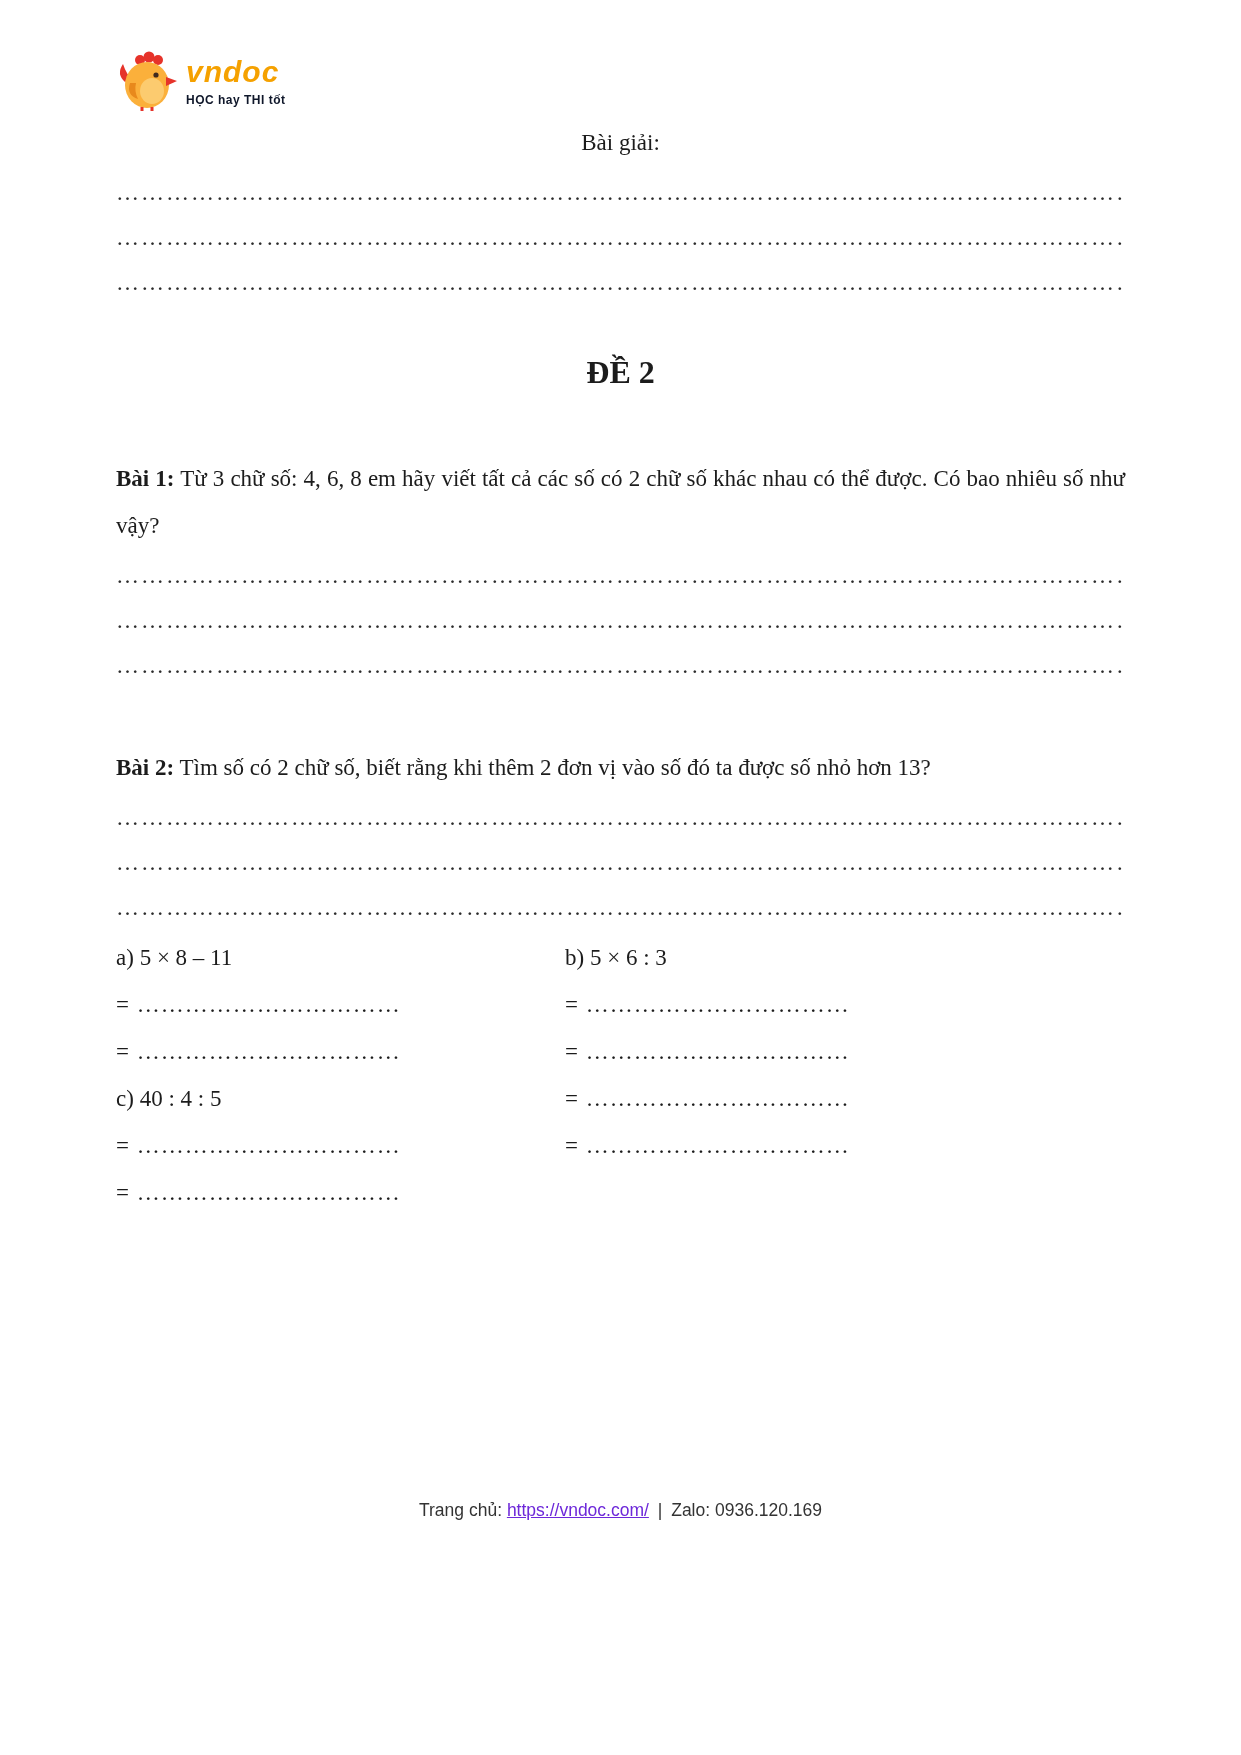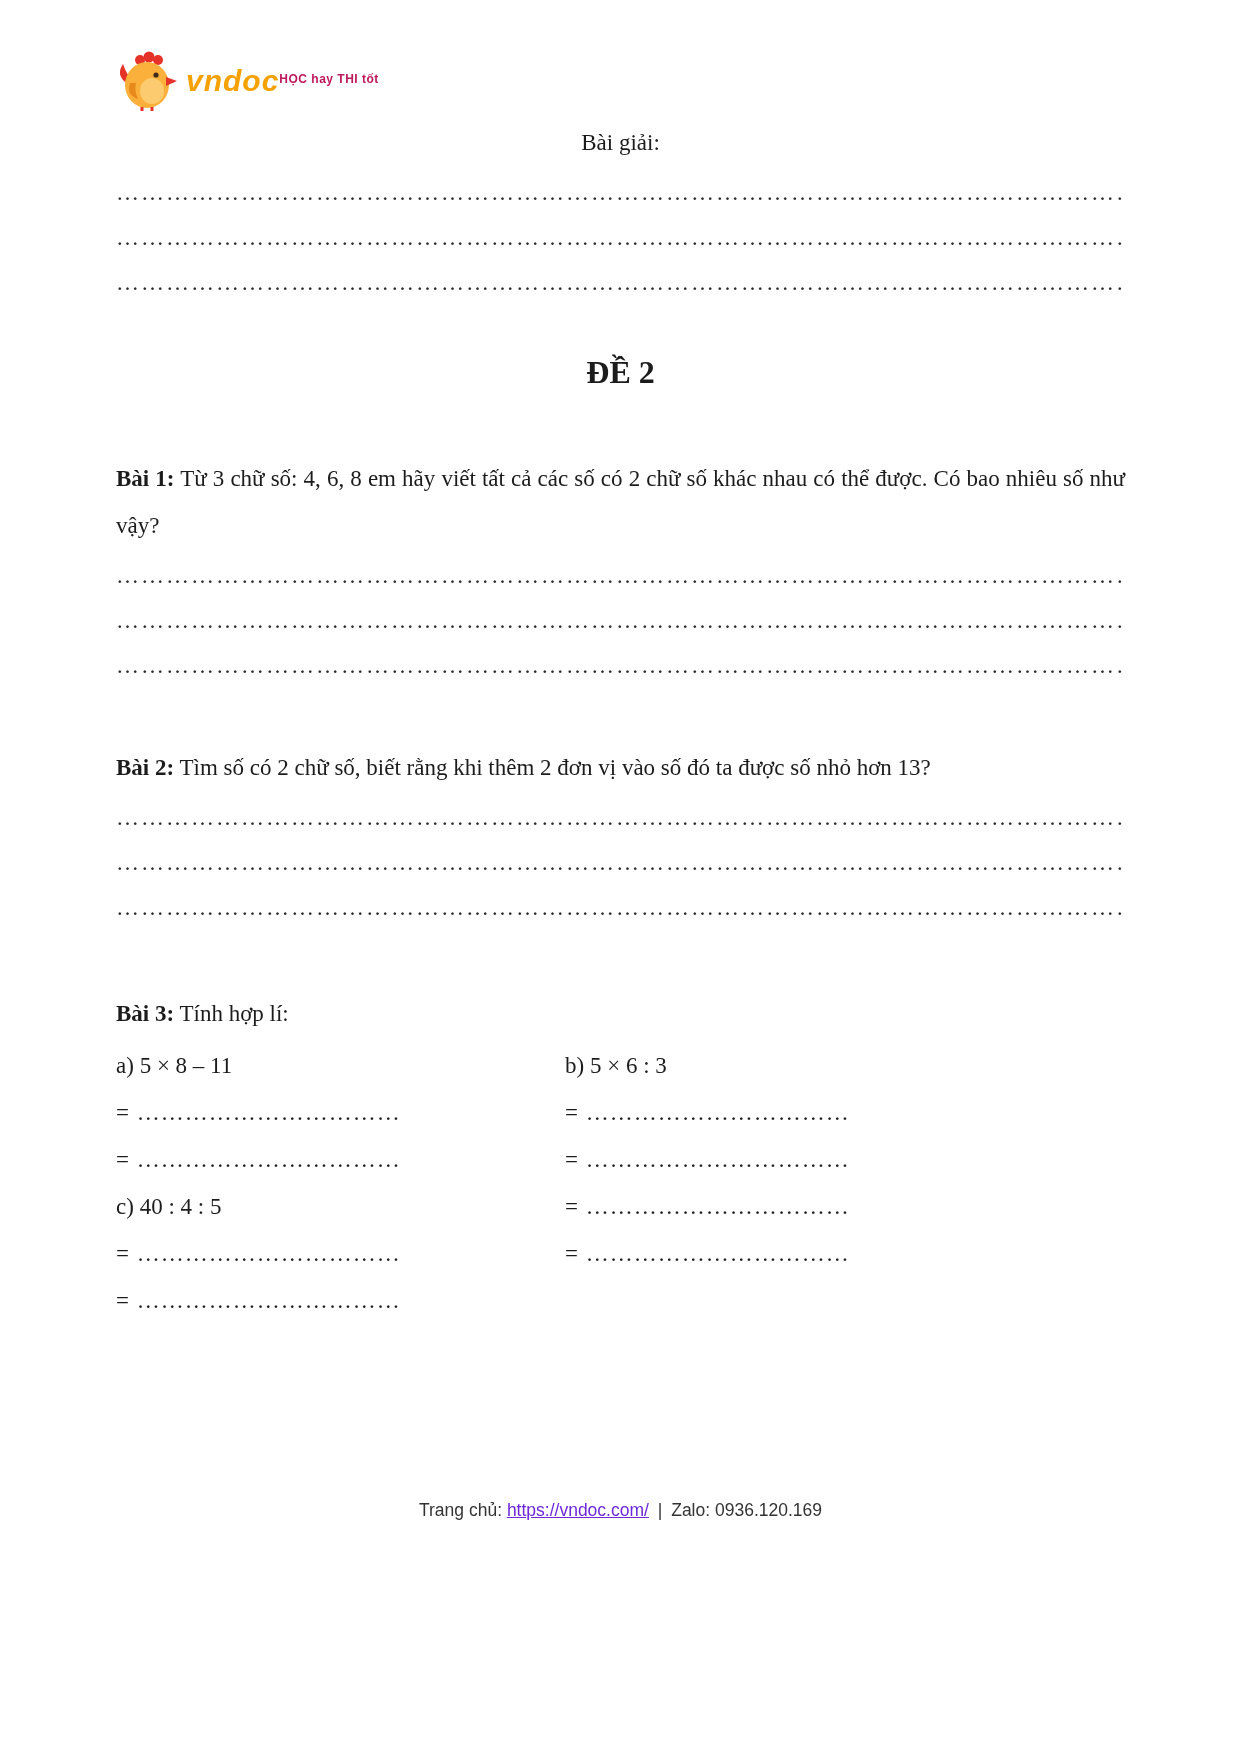--- a/index.html
+++ b/index.html
@@ -9,29 +9,29 @@
     position:relative;
     margin:0 auto;
     background:#ffffff;
     font-family:"Liberation Serif", serif;
     color:#1c1c1c;
     padding:0 116px;
     overflow:hidden;
   }
   
   .logo { margin-top:50px; display:flex; align-items:center; gap:8px; }
-  .logo-text { display:flex; line-height:1; }
+  .logo-text { display:flex; flex-direction:column; line-height:1; }
   .brand {
     font-family:"Liberation Sans", sans-serif;
     font-weight:bold; font-style:italic;
     font-size:30px; color:#F5A100; letter-spacing:1px;
   }
   .tagline {
     font-family:"Liberation Sans", sans-serif;
-    font-weight:bold; font-size:12px; color:#be185d; margin-top:7px;
+    font-weight:bold; font-size:12px; color:#0f172a; margin-top:7px;
     letter-spacing:0.5px;
   }
   
   .problem {
     font-size:23px; line-height:2.05; text-align:justify;
   }
   .problem .lbl { font-weight:bold; }
   .mt-p6   { margin-top:26px; }
   .mt-b1   { margin-top:60px; }
   .mt-b2   { margin-top:56px; }
@@ -120,21 +120,20 @@
   </div>
 
   <p class="problem mt-b2"><span class="lbl">Bài 2:</span> <span>Tìm số có 2 chữ số, biết rằng khi thêm 2 đơn vị vào số đó ta được số nhỏ hơn 13?</span></p>
 
   <div class="dots-group">
     <div class="dotline">………………………………………………………………………………………………………………………………………………………………………………………………………………………………</div>
     <div class="dotline">………………………………………………………………………………………………………………………………………………………………………………………………………………………………</div>
     <div class="dotline">………………………………………………………………………………………………………………………………………………………………………………………………………………………………</div>
   </div>
 
-  <p class="problem mt-b3"><span class="lbl">Bài 3:</span> <span>Tính hợp lí:</span></p>
 
   <div class="calc-grid">
 
     <div class="calc-cell">
       <p class="expr"><span class="lbl">a)</span> <span>5 × 8 – 11</span></p>
       <p class="eqline"><span>=</span> <span>……………………………</span></p>
       <p class="eqline"><span>=</span> <span>……………………………</span></p>
     </div>
 
     <div class="calc-cell">

